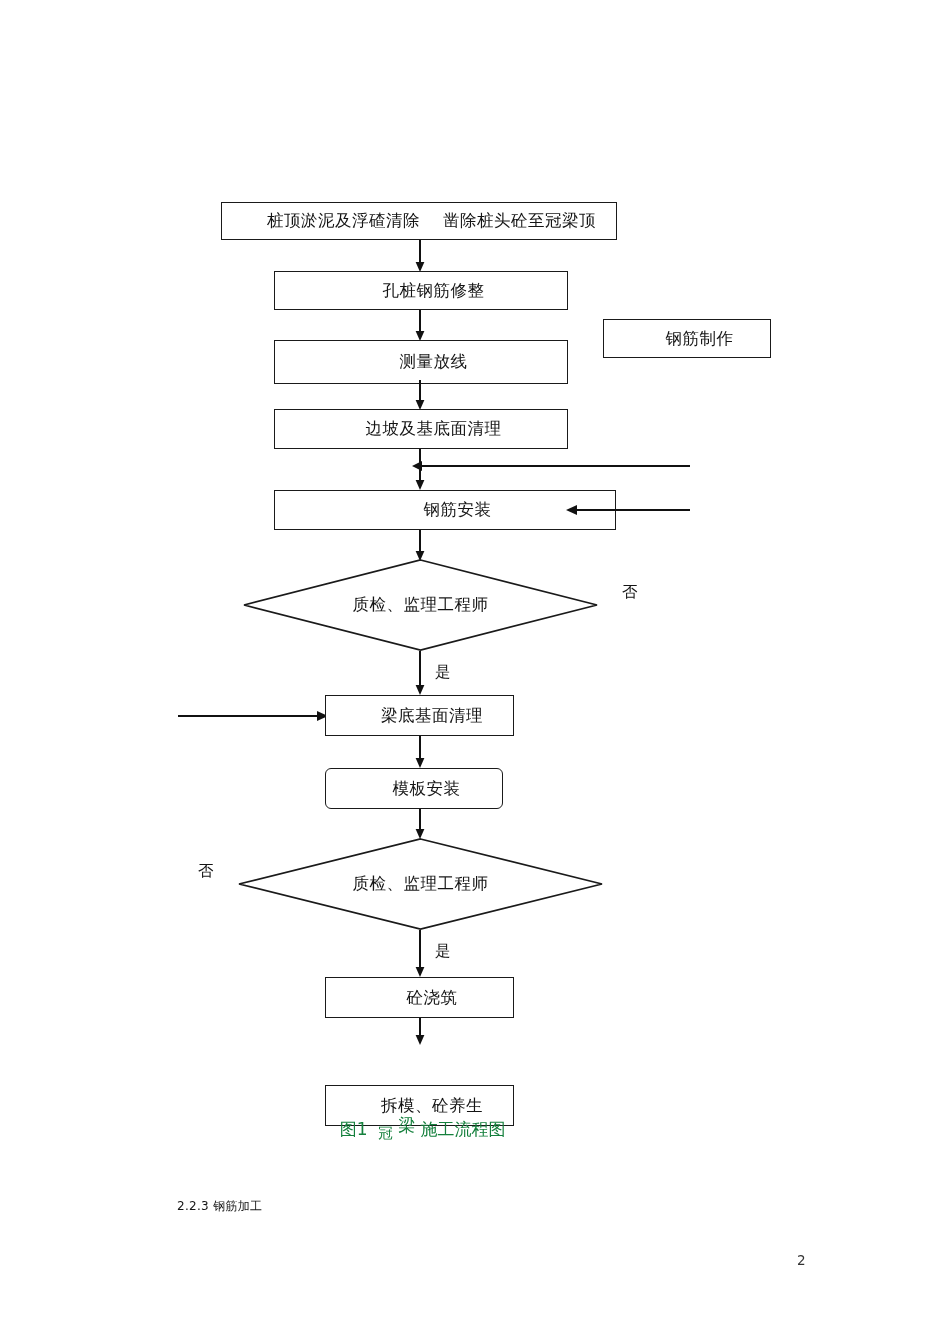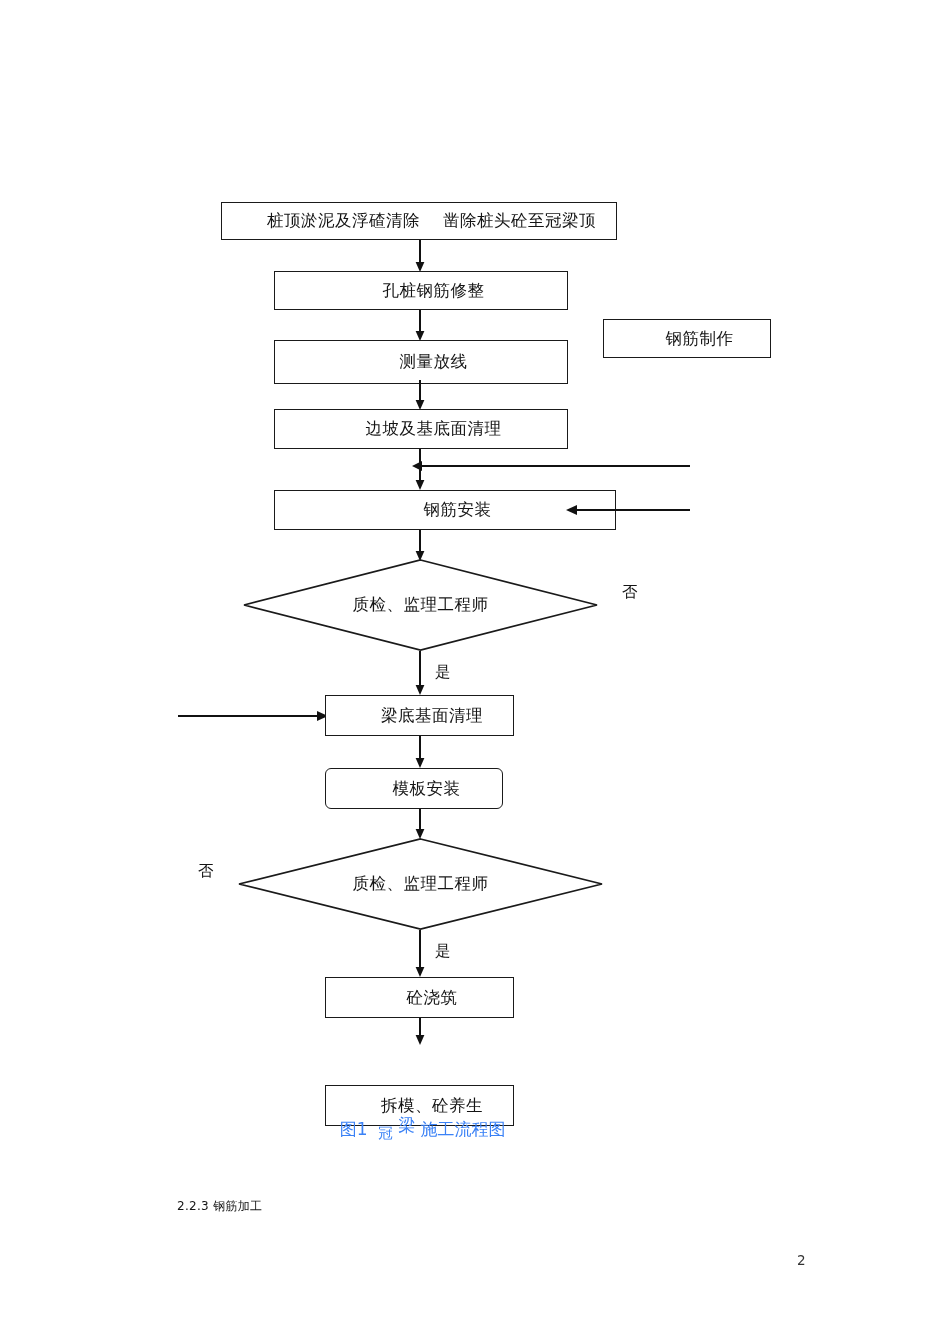--- a/index.html
+++ b/index.html
@@ -66,21 +66,21 @@
   .edge svg { display: block; overflow: visible; }
   .branch-label {
     position: absolute;
     font-size: 15.5px;
     color: #141414;
     letter-spacing: 0.5px;
   }
   .caption {
     position: absolute;
     font-size: 17px;
-    color: #3b82f6;
+    color: #15803d;
     white-space: pre;
   }
   .caption .cap-small {
     font-size: 14.5px;
     position: relative;
     top: 3px;
   }
   .caption .cap-raise {
     position: relative;
     top: -4px;

